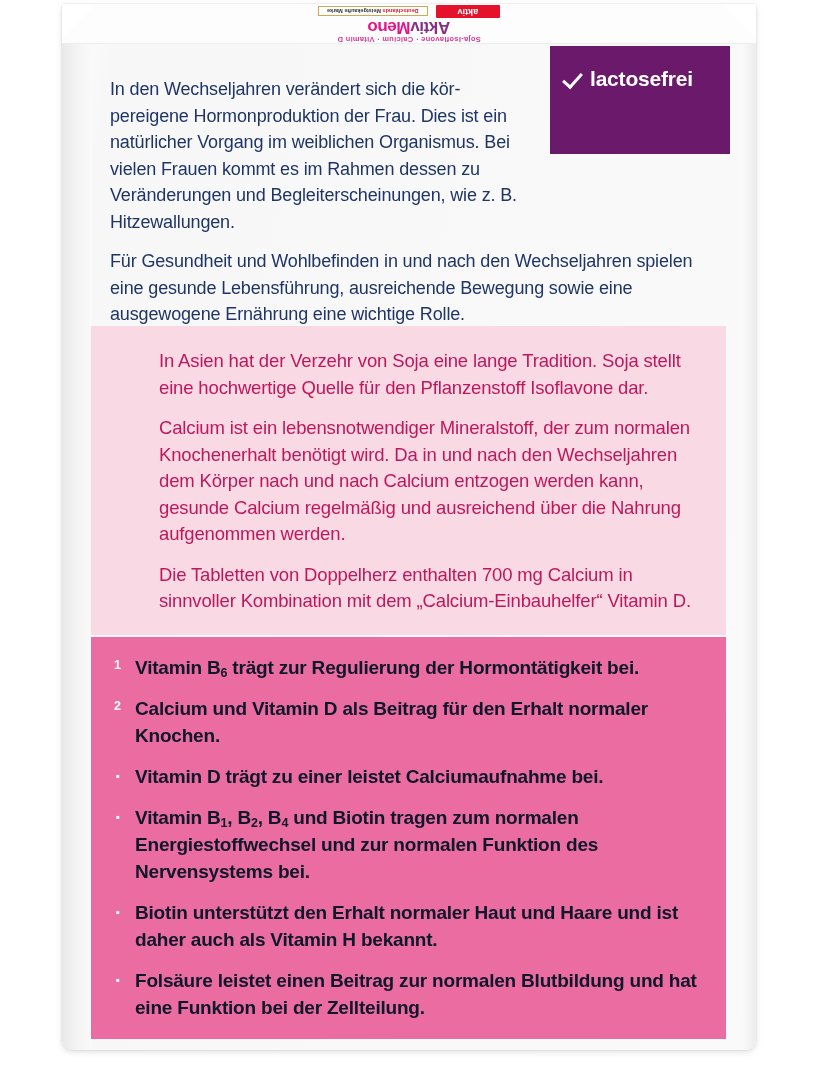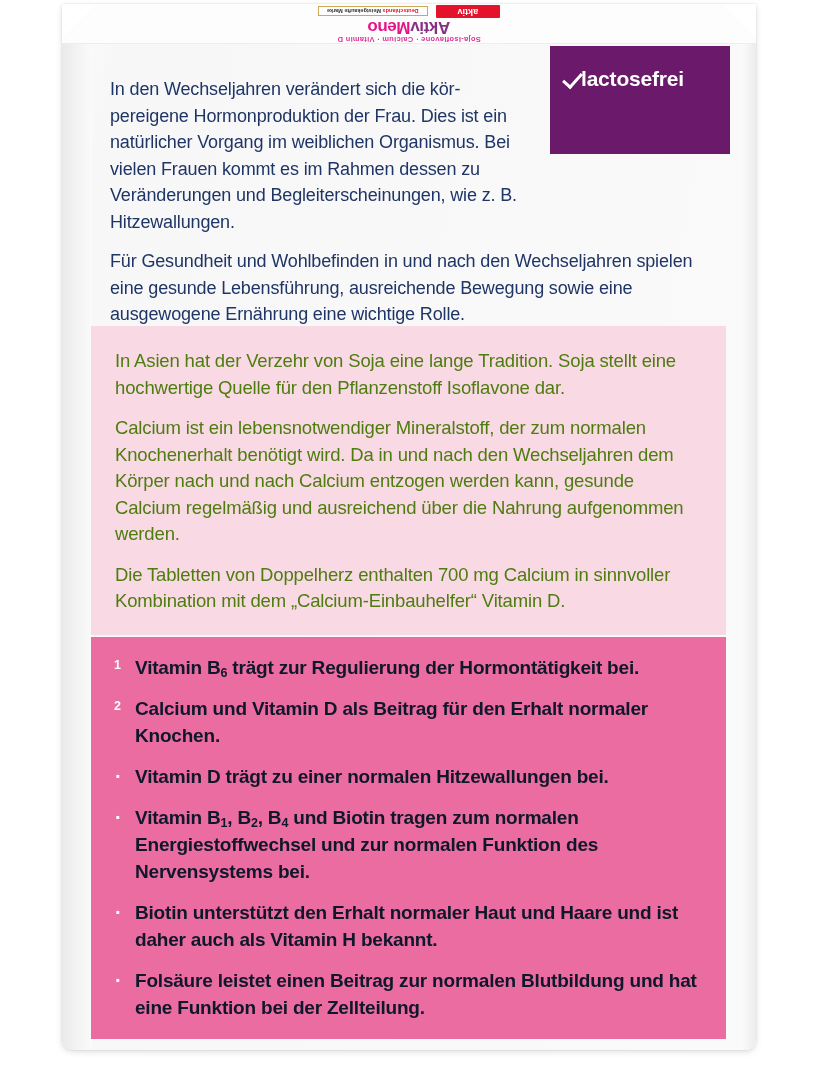--- a/index.html
+++ b/index.html
@@ -143,20 +143,21 @@
     left: 488px;
     top: 2px;
     width: 180px;
     height: 108px;
     background: #6b1a6b;
     padding: 16px 0 0 14px;
   }
   .purple-line {
     display: flex;
     align-items: center;
+    gap: 9px;
     color: #ffffff;
     font-size: 21px;
     font-weight: 700;
     line-height: 33px;
     letter-spacing: -.2px;
   }
   .check {
     display: inline-block;
     width: 17px;
     height: 17px;
@@ -196,25 +197,26 @@
   .panel-light {
     position: absolute;
     left: 29px;
     top: 282px;
     width: 635px;
     background: #f9d9e3;
     padding: 22px 24px 20px 24px;
     min-height: 283px;
   }
   .panel-light p {
-    color: #4d7c0f;
+    color: #be185d;
     font-size: 18.5px;
     line-height: 26.5px;
     letter-spacing: -.15px;
     margin-bottom: 14px;
+    margin-left: 44px;
   }
   .panel-light p:last-child { margin-bottom: 0; }
 
   
   .panel-hot {
     position: absolute;
     left: 29px;
     top: 593px;
     width: 635px;
     background: #ea6ca0;
@@ -315,21 +317,21 @@
           <div class="bullet">
             <span class="marker sup">1</span>
             <span class="btext"><span>Vitamin B</span><sub>6</sub><span> trägt zur Regulierung der Hormontätigkeit bei.</span></span>
           </div>
           <div class="bullet">
             <span class="marker sup">2</span>
             <span class="btext"><span>Calcium und Vitamin D als Beitrag für den Erhalt normaler Knochen.</span></span>
           </div>
           <div class="bullet">
             <span class="marker dot">·</span>
-            <span class="btext"><span>Vitamin D trägt zu einer normalen Hitzewallungen bei.</span></span>
+            <span class="btext"><span>Vitamin D trägt zu einer leistet Calciumaufnahme bei.</span></span>
           </div>
           <div class="bullet">
             <span class="marker dot">·</span>
             <span class="btext"><span>Vitamin B</span><sub>1</sub><span>, B</span><sub>2</sub><span>, B</span><sub>4</sub><span> und Biotin tragen zum normalen Energiestoffwechsel und zur normalen Funktion des Nervensystems bei.</span></span>
           </div>
           <div class="bullet">
             <span class="marker dot">·</span>
             <span class="btext"><span>Biotin unterstützt den Erhalt normaler Haut und Haare und ist daher auch als Vitamin H bekannt.</span></span>
           </div>
           <div class="bullet">

